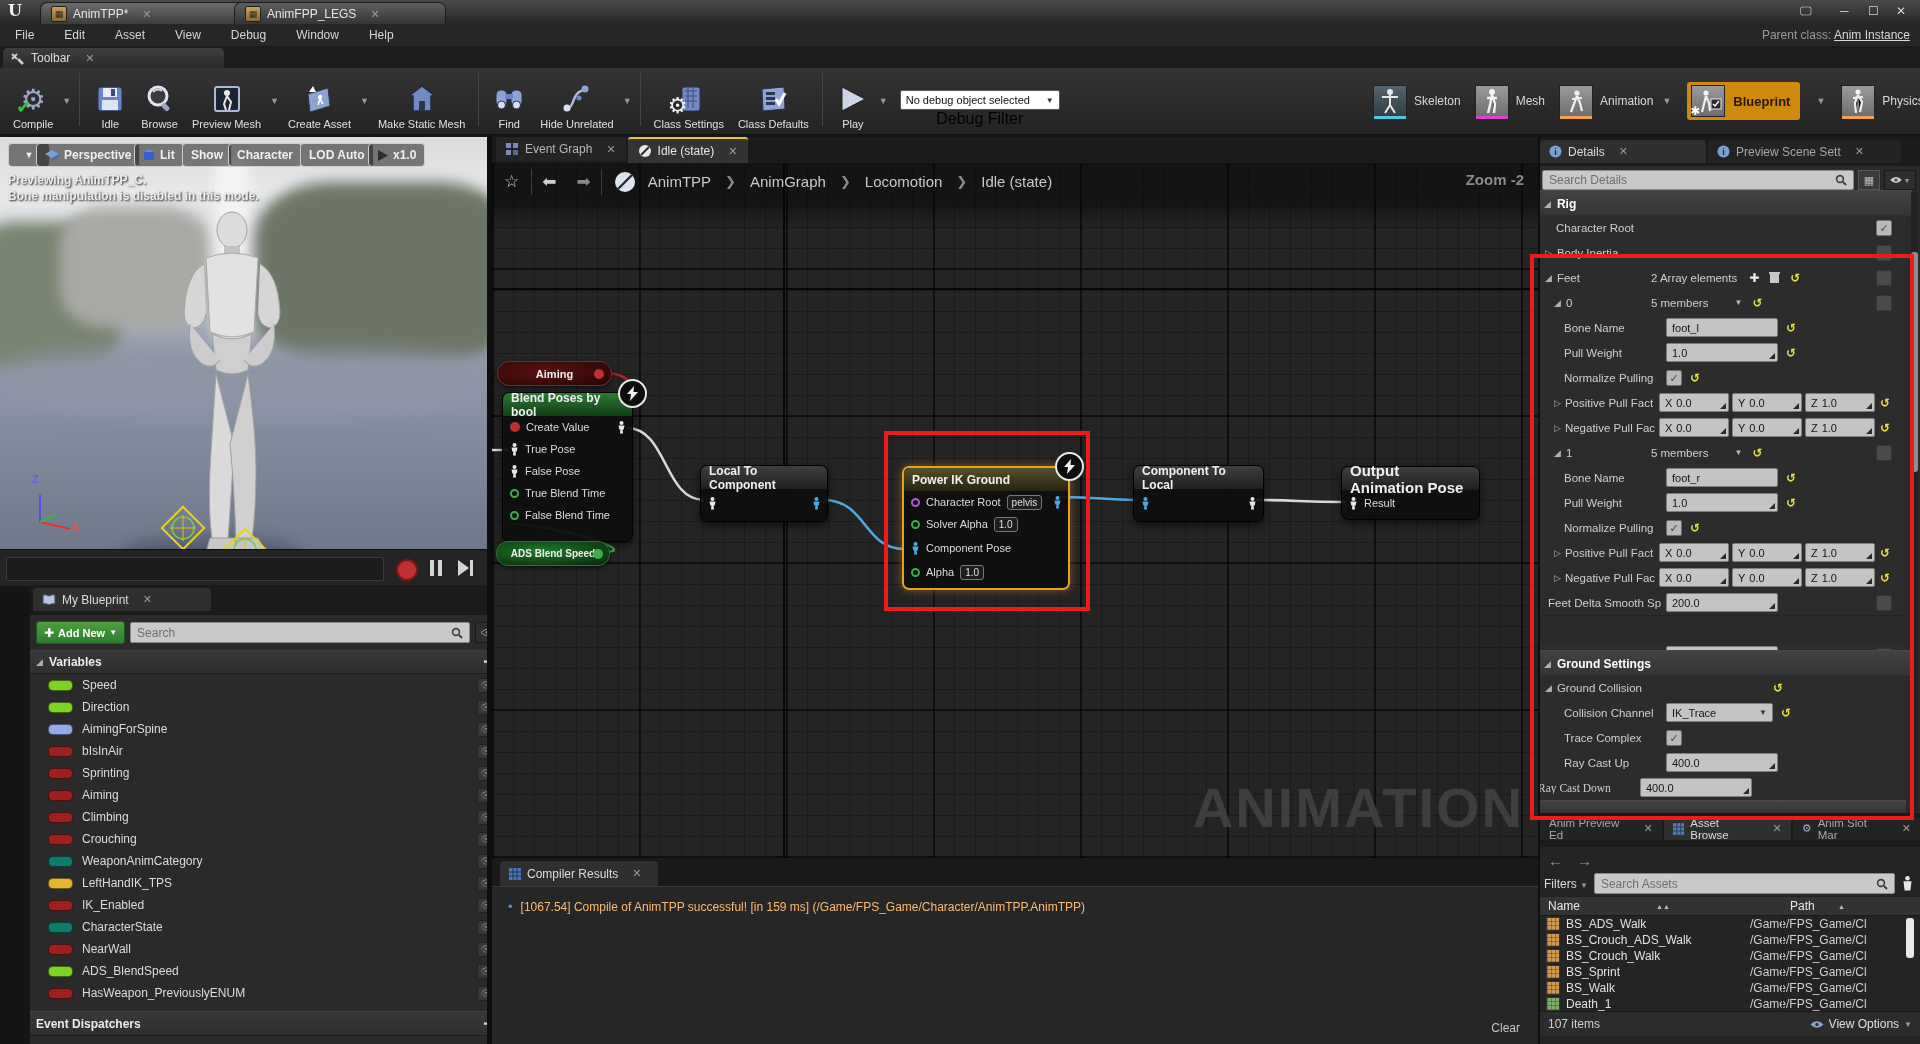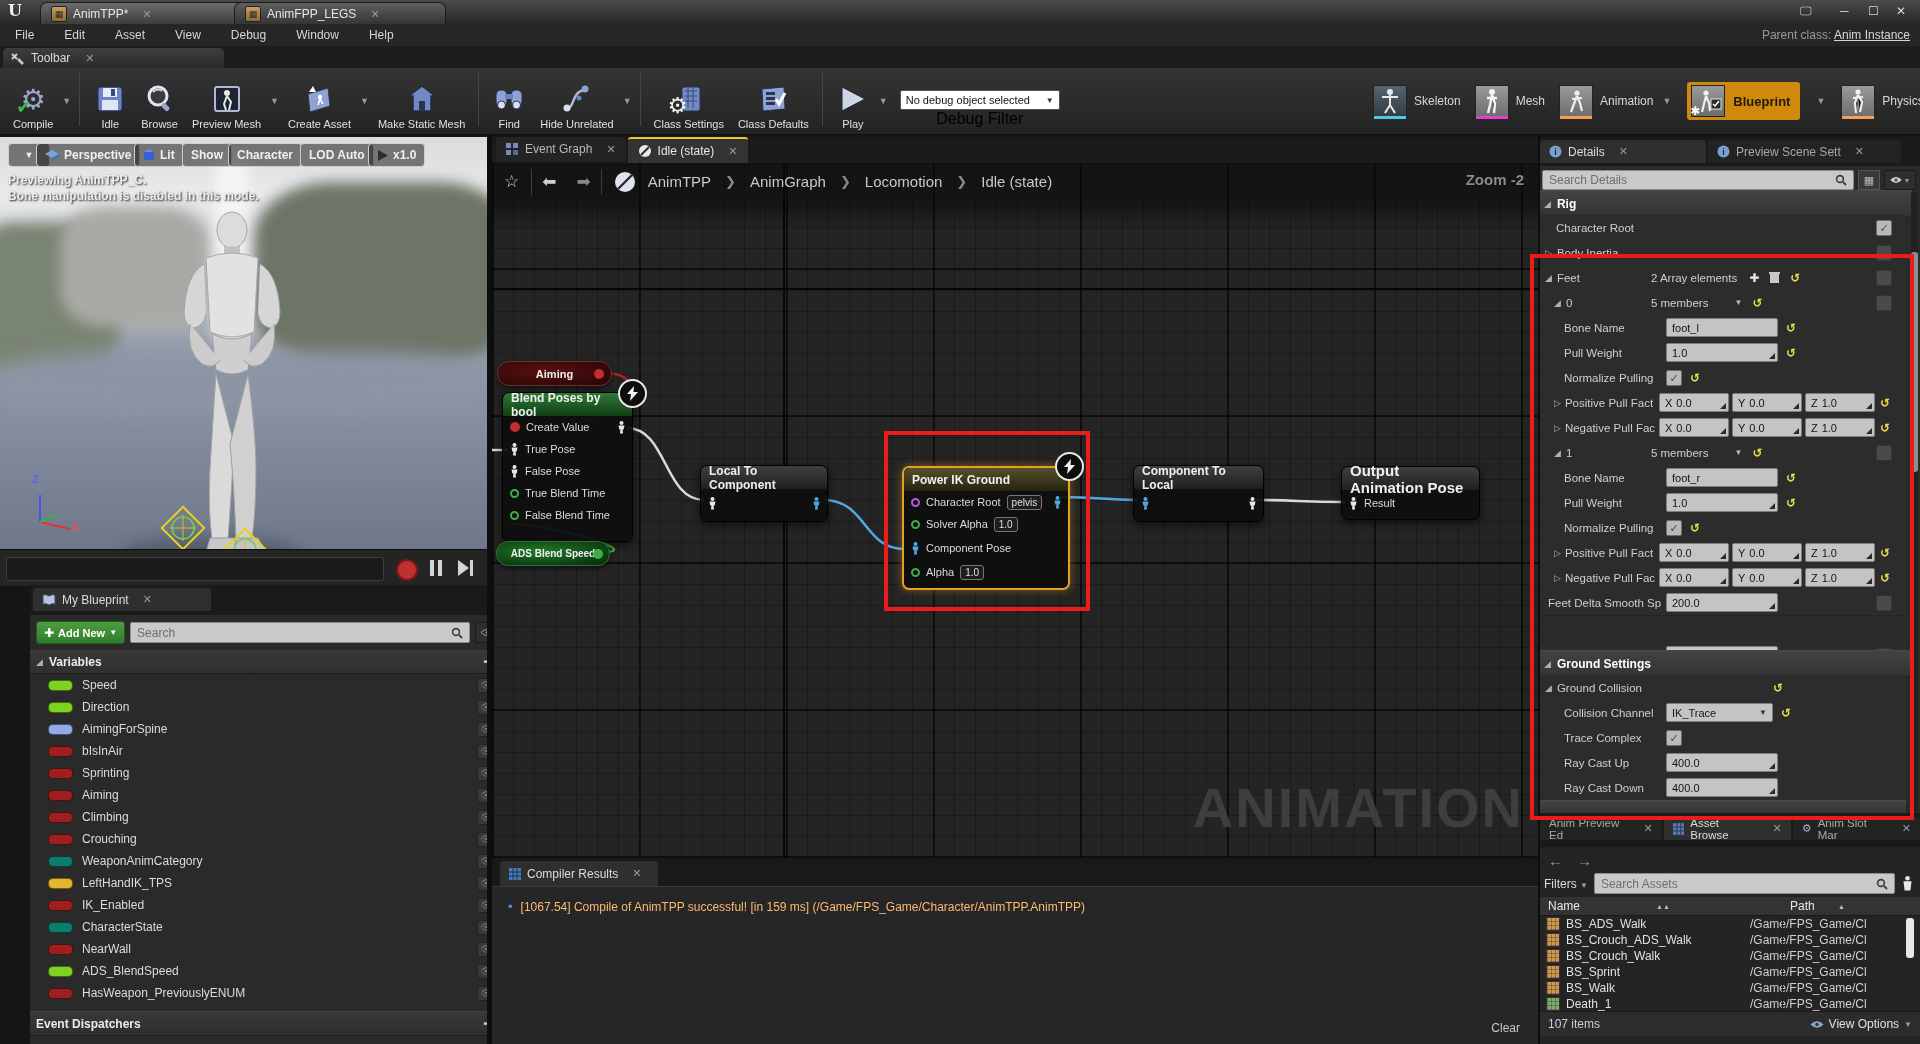--- a/index.html
+++ b/index.html
@@ -1019,21 +1019,21 @@
     <span class="cb">✓</span>
   </div>
   <div class="drow" style="top:613px;">
     <span class="dlbl" style="margin-left:26px;width:102px;">Ray Cast Up</span>
     <span class="fld" style="width:100px;">
         <span>400.0</span>
         <span class="corner"></span>
       </span>
   </div>
   <div class="drow" style="top:638px;">
-    <span class="dlbl" style="margin-left:26px;width:102px;">Ray Cast Down</span>
+    <span class="dlbl" style="width:102px;font-family:Liberation Serif, serif;">Ray Cast Down</span>
     <span class="fld" style="width:100px;">
         <span>400.0</span>
         <span class="corner"></span>
       </span>
   </div>
   <div class="drow dhdr" style="top:663px;height:13px;"></div>
   <div class="t" style="right:2px;top:55px;width:7px;height:620px;background:#222;">
     <div style="position:absolute;top:60px;width:7px;height:220px;background:#8f8f8f;border-radius:3px;"></div>
   </div>
 </div>

